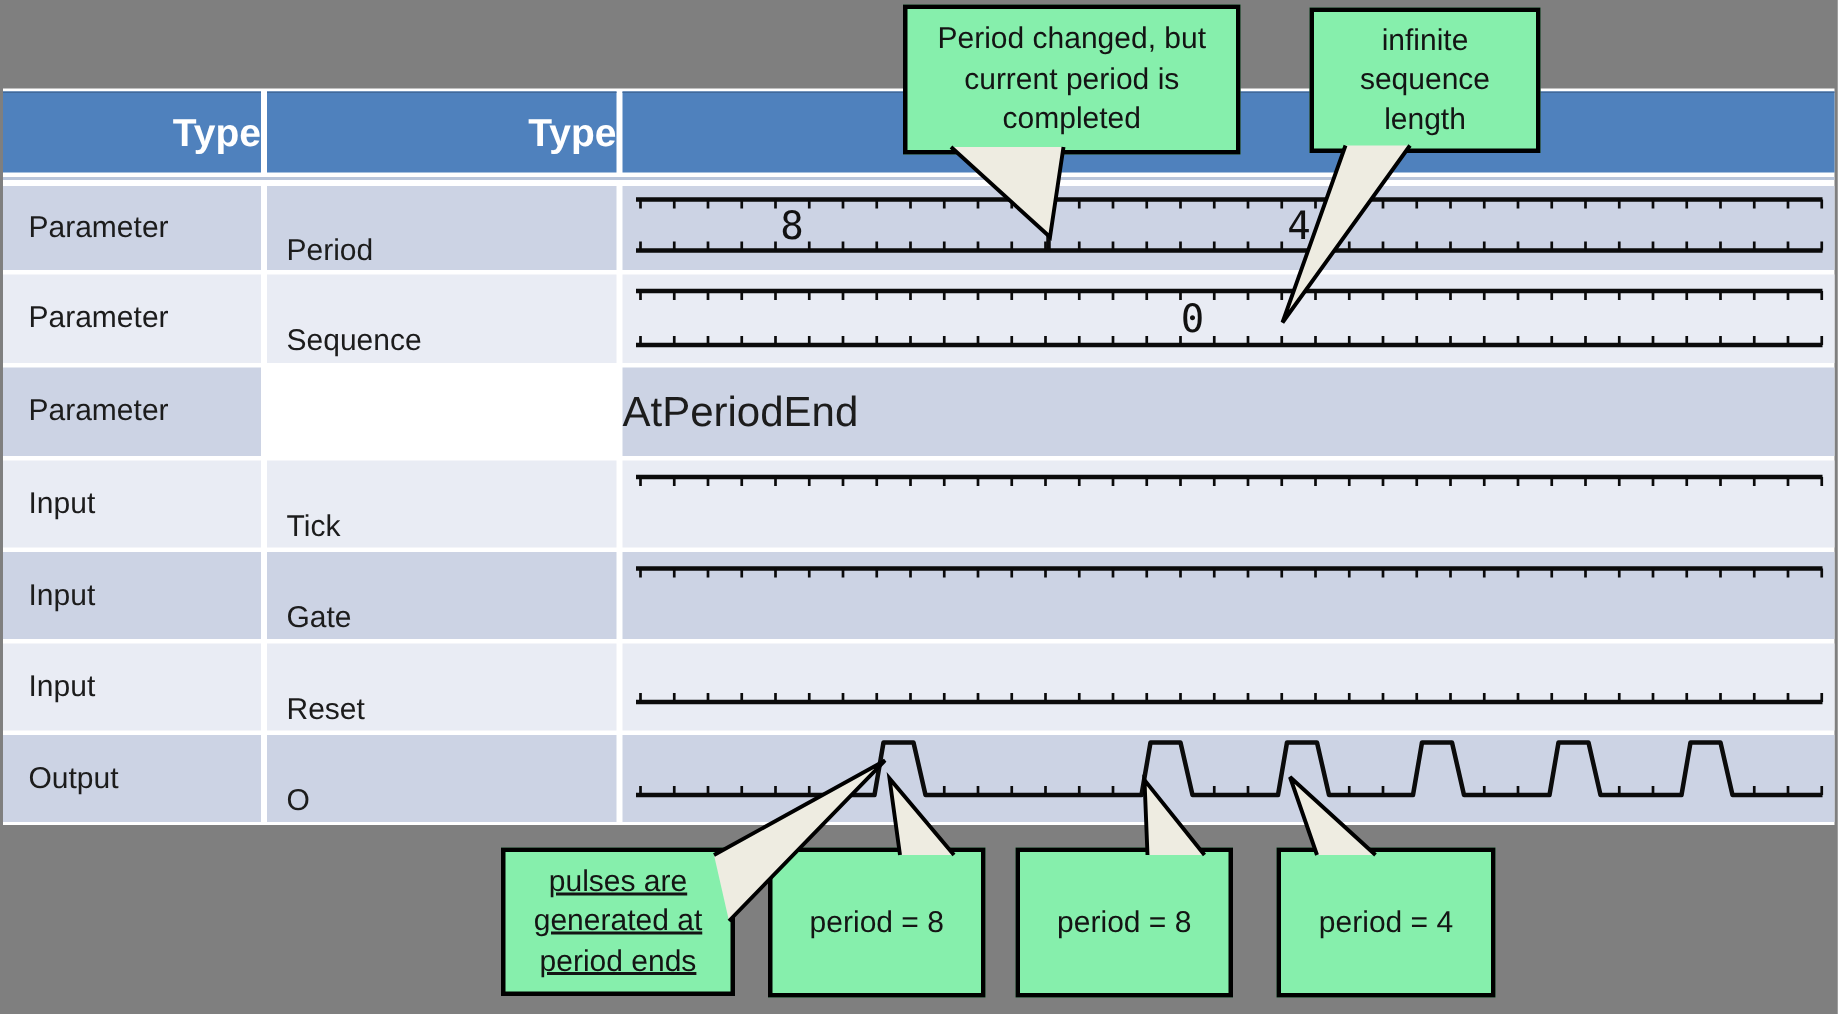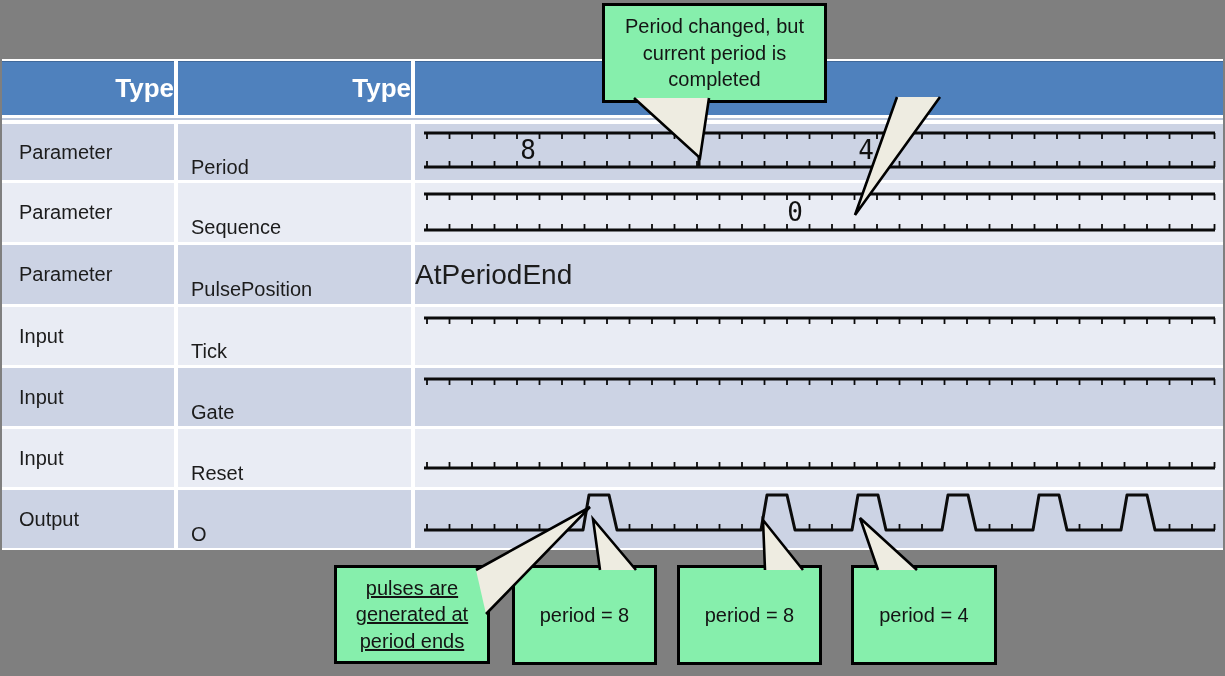--- a/index.html
+++ b/index.html
@@ -225,23 +225,20 @@
             <line x1="799.5" y1="47" x2="799.5" y2="41" stroke="#0b0b0b" stroke-width="1.8"></line>
             <text x="380" y="38" text-anchor="middle" font-family="&quot;DejaVu Sans Mono&quot;, monospace" font-size="26" fill="#111">0</text>
           </svg>
         </div>
     </div>
 
     <div class="trow dark" style="top:186px;height:59px;">
       <div class="cell c1">
           <span class="lbl">Parameter</span>
         </div>
-      <div class="cell c2">
-          <span class="lbl">PulsePosition</span>
-        </div>
       <div class="cell c3">
           <span class="bigval">AtPeriodEnd</span>
         </div>
     </div>
 
     <div class="trow light" style="top:248px;height:58px;">
       <div class="cell c1">
           <span class="lbl">Input</span>
         </div>
       <div class="cell c2">
@@ -426,20 +423,23 @@
             <line x1="799.5" y1="40" x2="799.5" y2="34" stroke="#0b0b0b" stroke-width="1.8"></line>
           </svg>
         </div>
     </div>
   </div>
 
   <div class="callout" style="left:602px;top:3px;width:225px;height:100px;">Period changed, but
 current period is
 completed</div>
 
+  <div class="callout" style="left:873px;top:5px;width:154px;height:97px;">infinite
+sequence
+length</div>
 
   <div class="callout" style="left:334px;top:565px;width:156px;height:99px;text-decoration:underline;">pulses are
 generated at
 period ends</div>
 
   <div class="callout" style="left:512px;top:565px;width:145px;height:100px;">period = 8</div>
 
   <div class="callout" style="left:677px;top:565px;width:145px;height:100px;">period = 8</div>
 
   <div class="callout" style="left:851px;top:565px;width:146px;height:100px;">period = 4</div>

